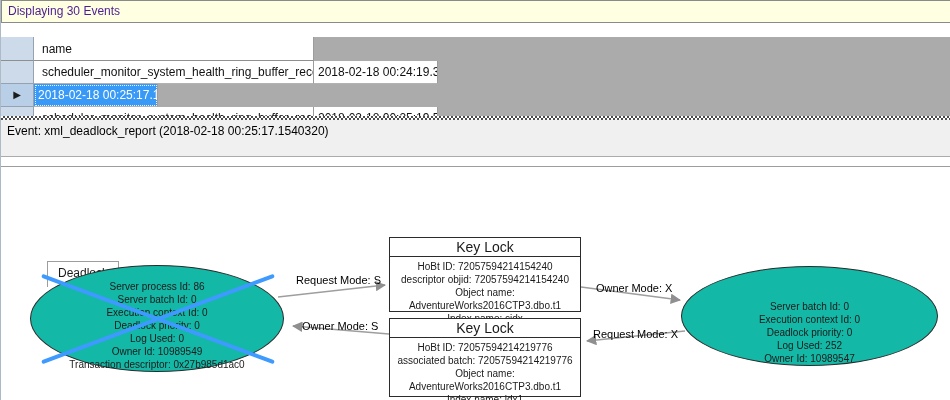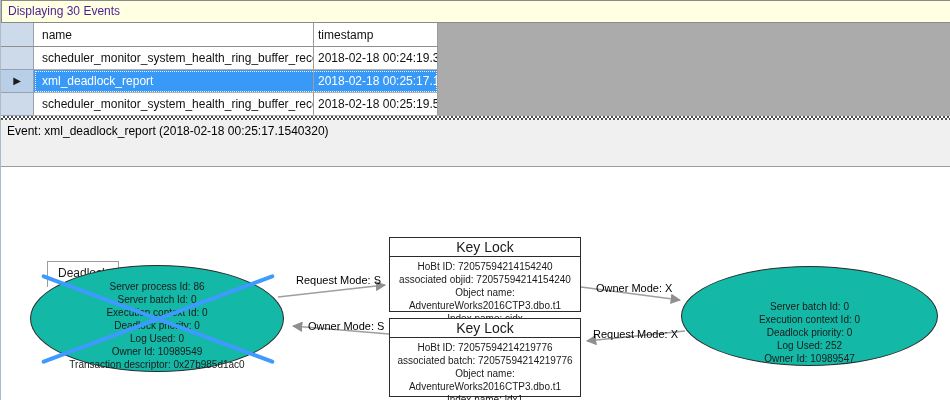--- a/index.html
+++ b/index.html
@@ -10,21 +10,21 @@
     border-left:1px solid #aebac6;
   }
   
   .info-bar {
     position:absolute; left:0; top:0; width:950px; height:23px;
     background:#ffffe1; border:1px solid #8a8a8a;
     font-size:12px; color:#4c1d95; line-height:21px; padding-left:6px;
   }
   
   .grid-canvas {
-    position:absolute; left:0; top:23px; width:950px; height:120px;
+    position:absolute; left:0; top:37px; width:950px; height:120px;
     background:#ababab; border-right:1px solid #8a8a8a;
   }
   .grid { position:absolute; left:0; top:0; width:438px; }
   .grid-row { display:flex; }
   .gh { height:24px; }
   .gr { height:23px; }
   .cell {
     display:flex; align-items:center; font-size:12px; color:#111;
     border-right:1px solid #9c9c9c; border-bottom:1px solid #b2b2b2;
     background:#fff; overflow:hidden; white-space:nowrap;
@@ -42,21 +42,21 @@
   .row-sel .row-cells { outline:1px dotted #f2f2f2; outline-offset:-2px; }
   .sel-arrow { font-size:10px; color:#1c1c1c; line-height:1; }
   
   .splitter {
     position:absolute; left:0; top:116px; width:950px; height:4px;
     background-image:conic-gradient(#4c4c4c 90deg, #ffffff 90deg 180deg, #4c4c4c 180deg 270deg, #ffffff 270deg);
     background-size:4px 4px;
   }
   
   .lower-panel {
-    position:absolute; left:0; top:120px; width:950px; height:46px;
+    position:absolute; left:0; top:120px; width:950px; height:36px;
     background:#f0f0f0;
   }
   .event-text { position:absolute; left:6px; top:4px; font-size:12px; color:#000; }
   .tab {
     position:absolute; font-size:12px; color:#1a1a1a; text-align:center;
     border:1px solid #9d9d9d; border-bottom:none; cursor:default;
   }
   .tab-inactive {
     left:8px; top:146px; height:19px; line-height:18px; padding:0 8px;
     background:#f0f0f0; z-index:1;
@@ -95,56 +95,54 @@
     height:19px; line-height:18px; text-align:center; font-size:14px;
     color:#1a1a1a; border-bottom:1px solid #2b2b2b;
   }
   .lock-body { padding-top:3px; text-align:center; font-size:10px; line-height:13px; color:#1a1a1a; }
   
   .edges-svg { position:absolute; left:0; top:0; width:950px; height:400px; z-index:3; pointer-events:none; }
   .edge-label {
     position:absolute; font-size:11px; color:#000; white-space:nowrap; z-index:5;
   }
   .el-req-s { left:295px; top:274px; }
-  .el-own-s { left:301px; top:320px;margin-left:6px; }
+  .el-own-s { left:301px; top:320px; }
   .el-own-x { left:595px; top:282px; }
   .el-req-x { left:592px; top:328px; }
 </style>
 </head>
 <body>
 
 <div class="page">
 
   <div class="info-bar">Displaying 30 Events</div>
 
   <div class="grid-canvas">
     <div class="grid">
 
       <div class="grid-row gh">
         <div class="cell rowhead"></div>
         <div class="row-cells">
           <div class="cell c-name">name</div>
-          <div class="cell c-time">timestamp</div>
         </div>
       </div>
 
       <div class="grid-row gr">
         <div class="cell rowhead"></div>
         <div class="row-cells">
           <div class="cell c-name">scheduler_monitor_system_health_ring_buffer_recorded</div>
           <div class="cell c-time">2018-02-18 00:24:19.3516078</div>
         </div>
       </div>
 
       <div class="grid-row gr row-sel">
         <div class="cell rowhead">
           <span class="sel-arrow">▶</span>
         </div>
         <div class="row-cells">
-          <div class="cell c-name" style="background: rgb(56, 153, 247);">xml_deadlock_report</div>
           <div class="cell c-time" style="background: rgb(56, 153, 247);">2018-02-18 00:25:17.1540320</div>
         </div>
       </div>
 
       <div class="grid-row gr">
         <div class="cell rowhead"></div>
         <div class="row-cells">
           <div class="cell c-name">scheduler_monitor_system_health_ring_buffer_recorded</div>
           <div class="cell c-time">2018-02-18 00:25:19.5276859</div>
         </div>
@@ -201,21 +199,21 @@
       <div>Deadlock priority: 0</div>
       <div>Log Used: 252</div>
       <div>Owner Id: 10989547</div>
     </div>
   </div>
 
   <div class="lock-box lock-top">
     <div class="lock-title">Key Lock</div>
     <div class="lock-body">
       <div>HoBt ID: 72057594214154240</div>
-      <div>associated objid: 72057594214154240</div>
+      <div>descriptor objid: 72057594214154240</div>
       <div>Object name: AdventureWorks2016CTP3.dbo.t1</div>
       <div>Index name: cidx</div>
     </div>
   </div>
 
   <div class="lock-box lock-bottom">
     <div class="lock-title">Key Lock</div>
     <div class="lock-body">
       <div>HoBt ID: 72057594214219776</div>
       <div>associated batch: 72057594214219776</div>

